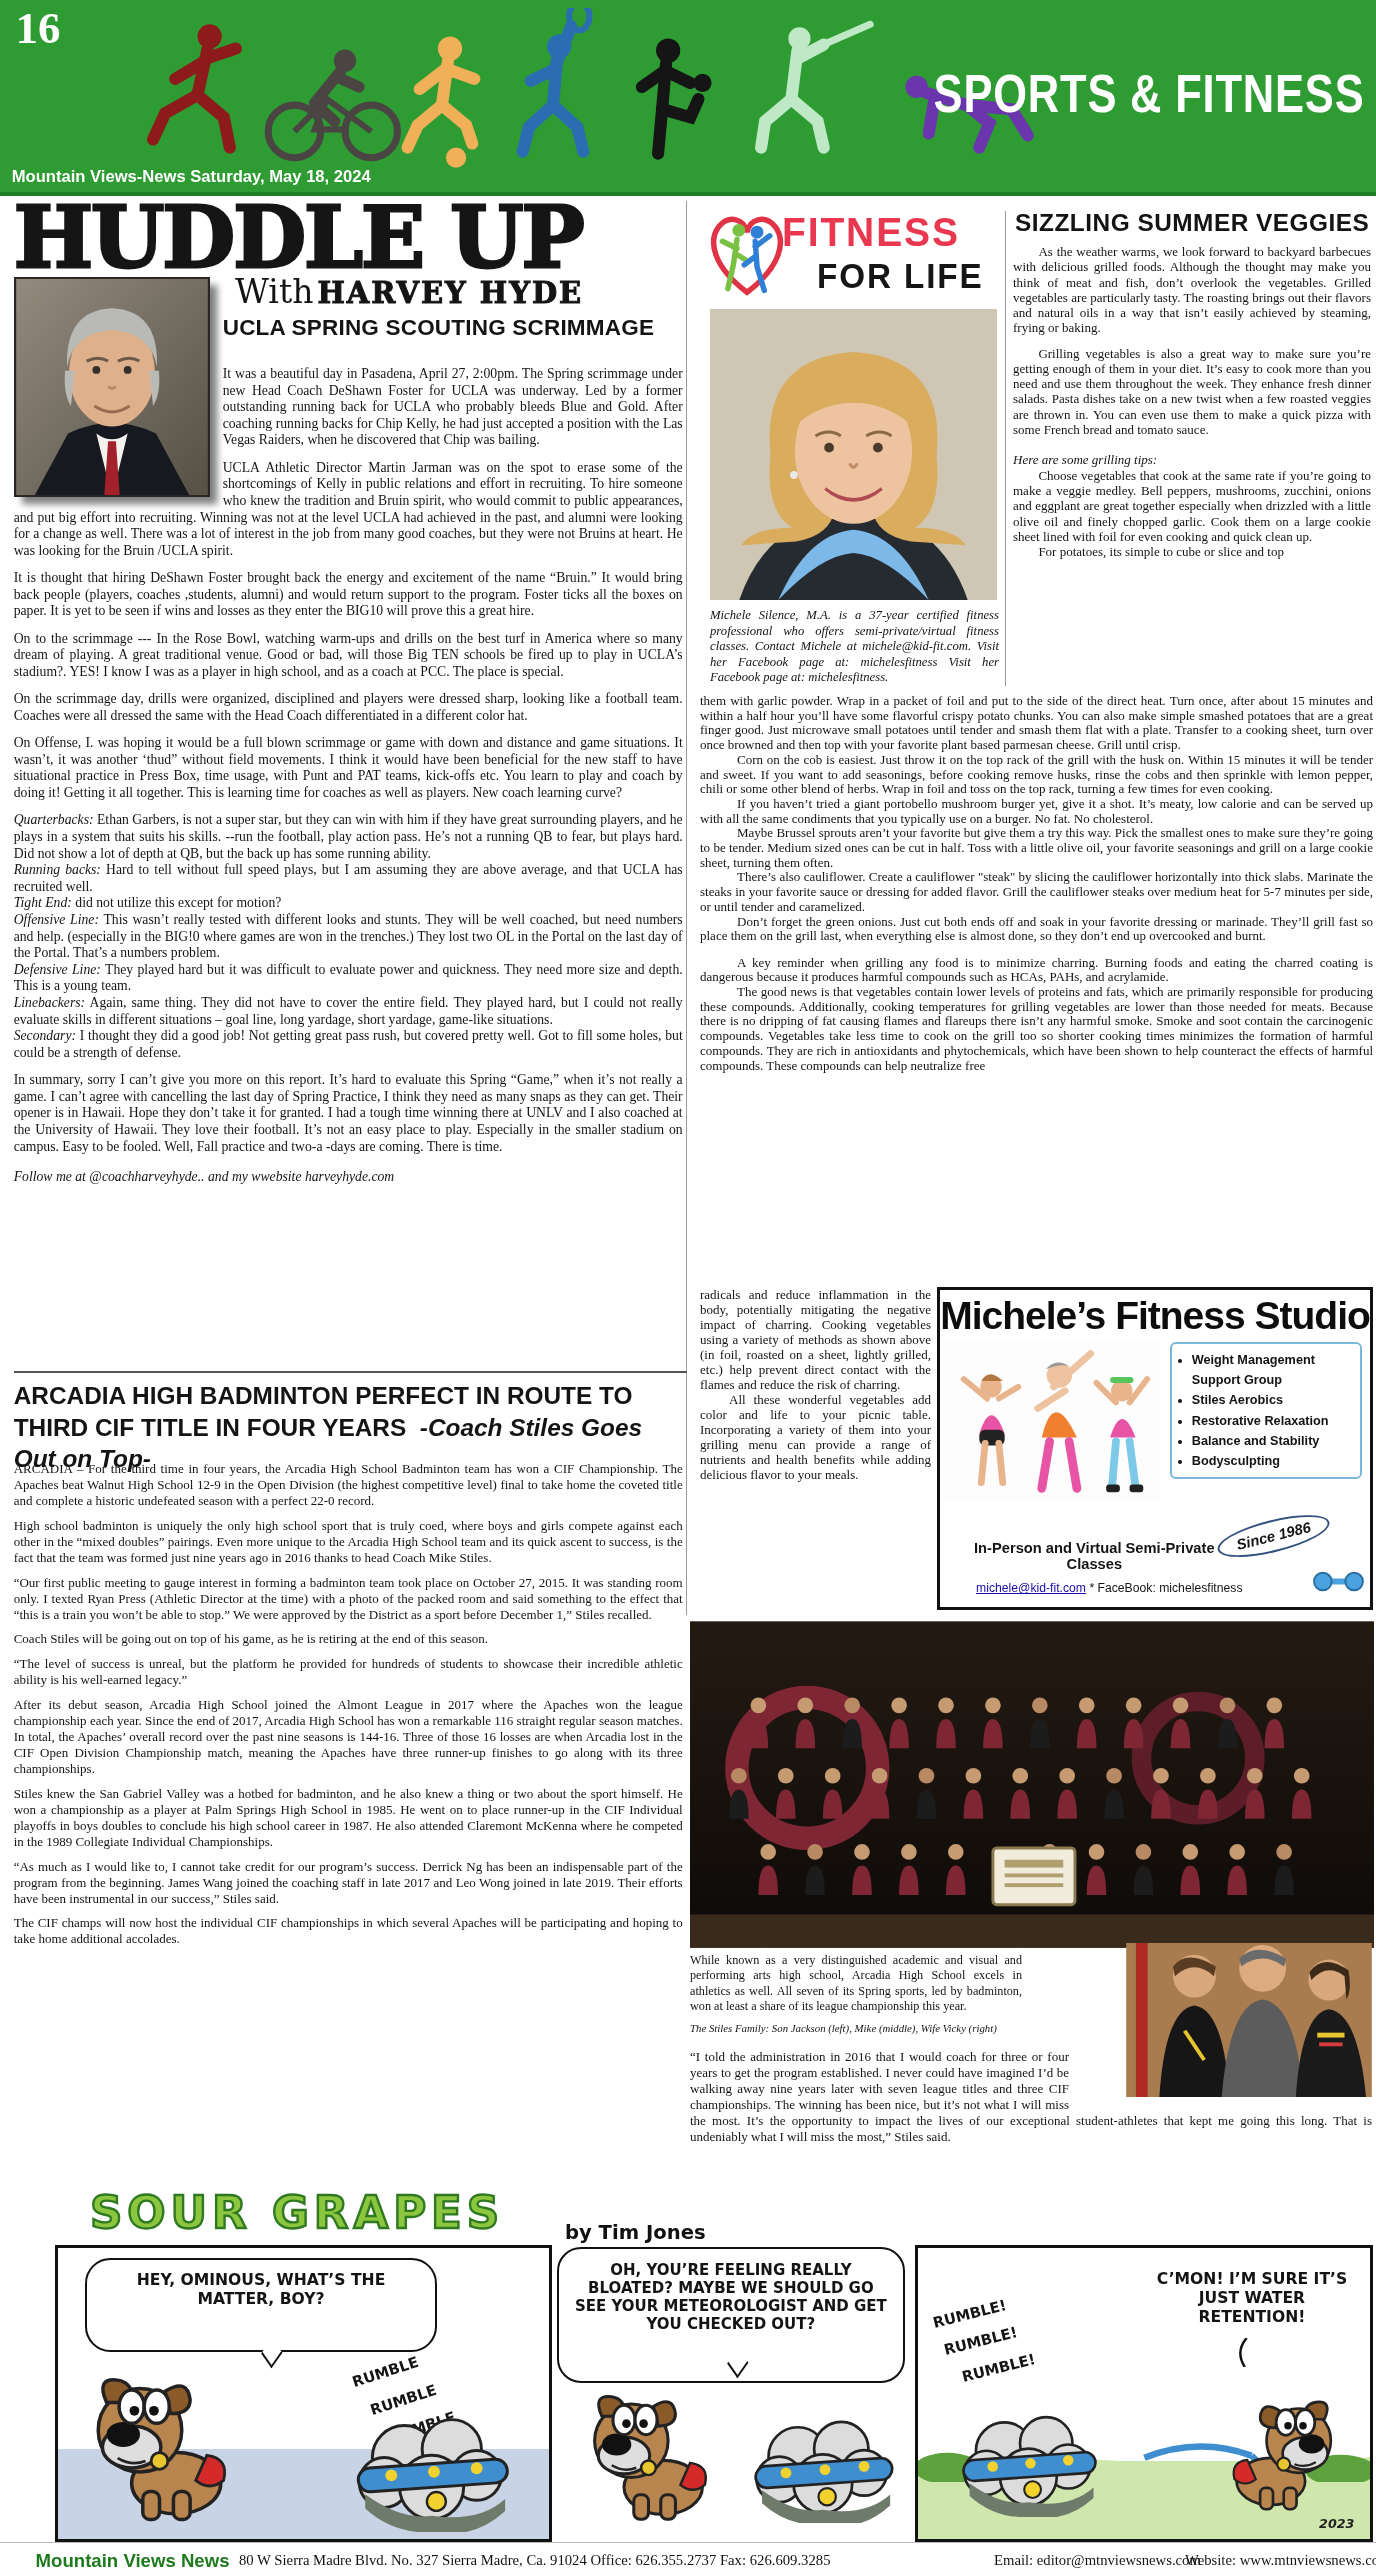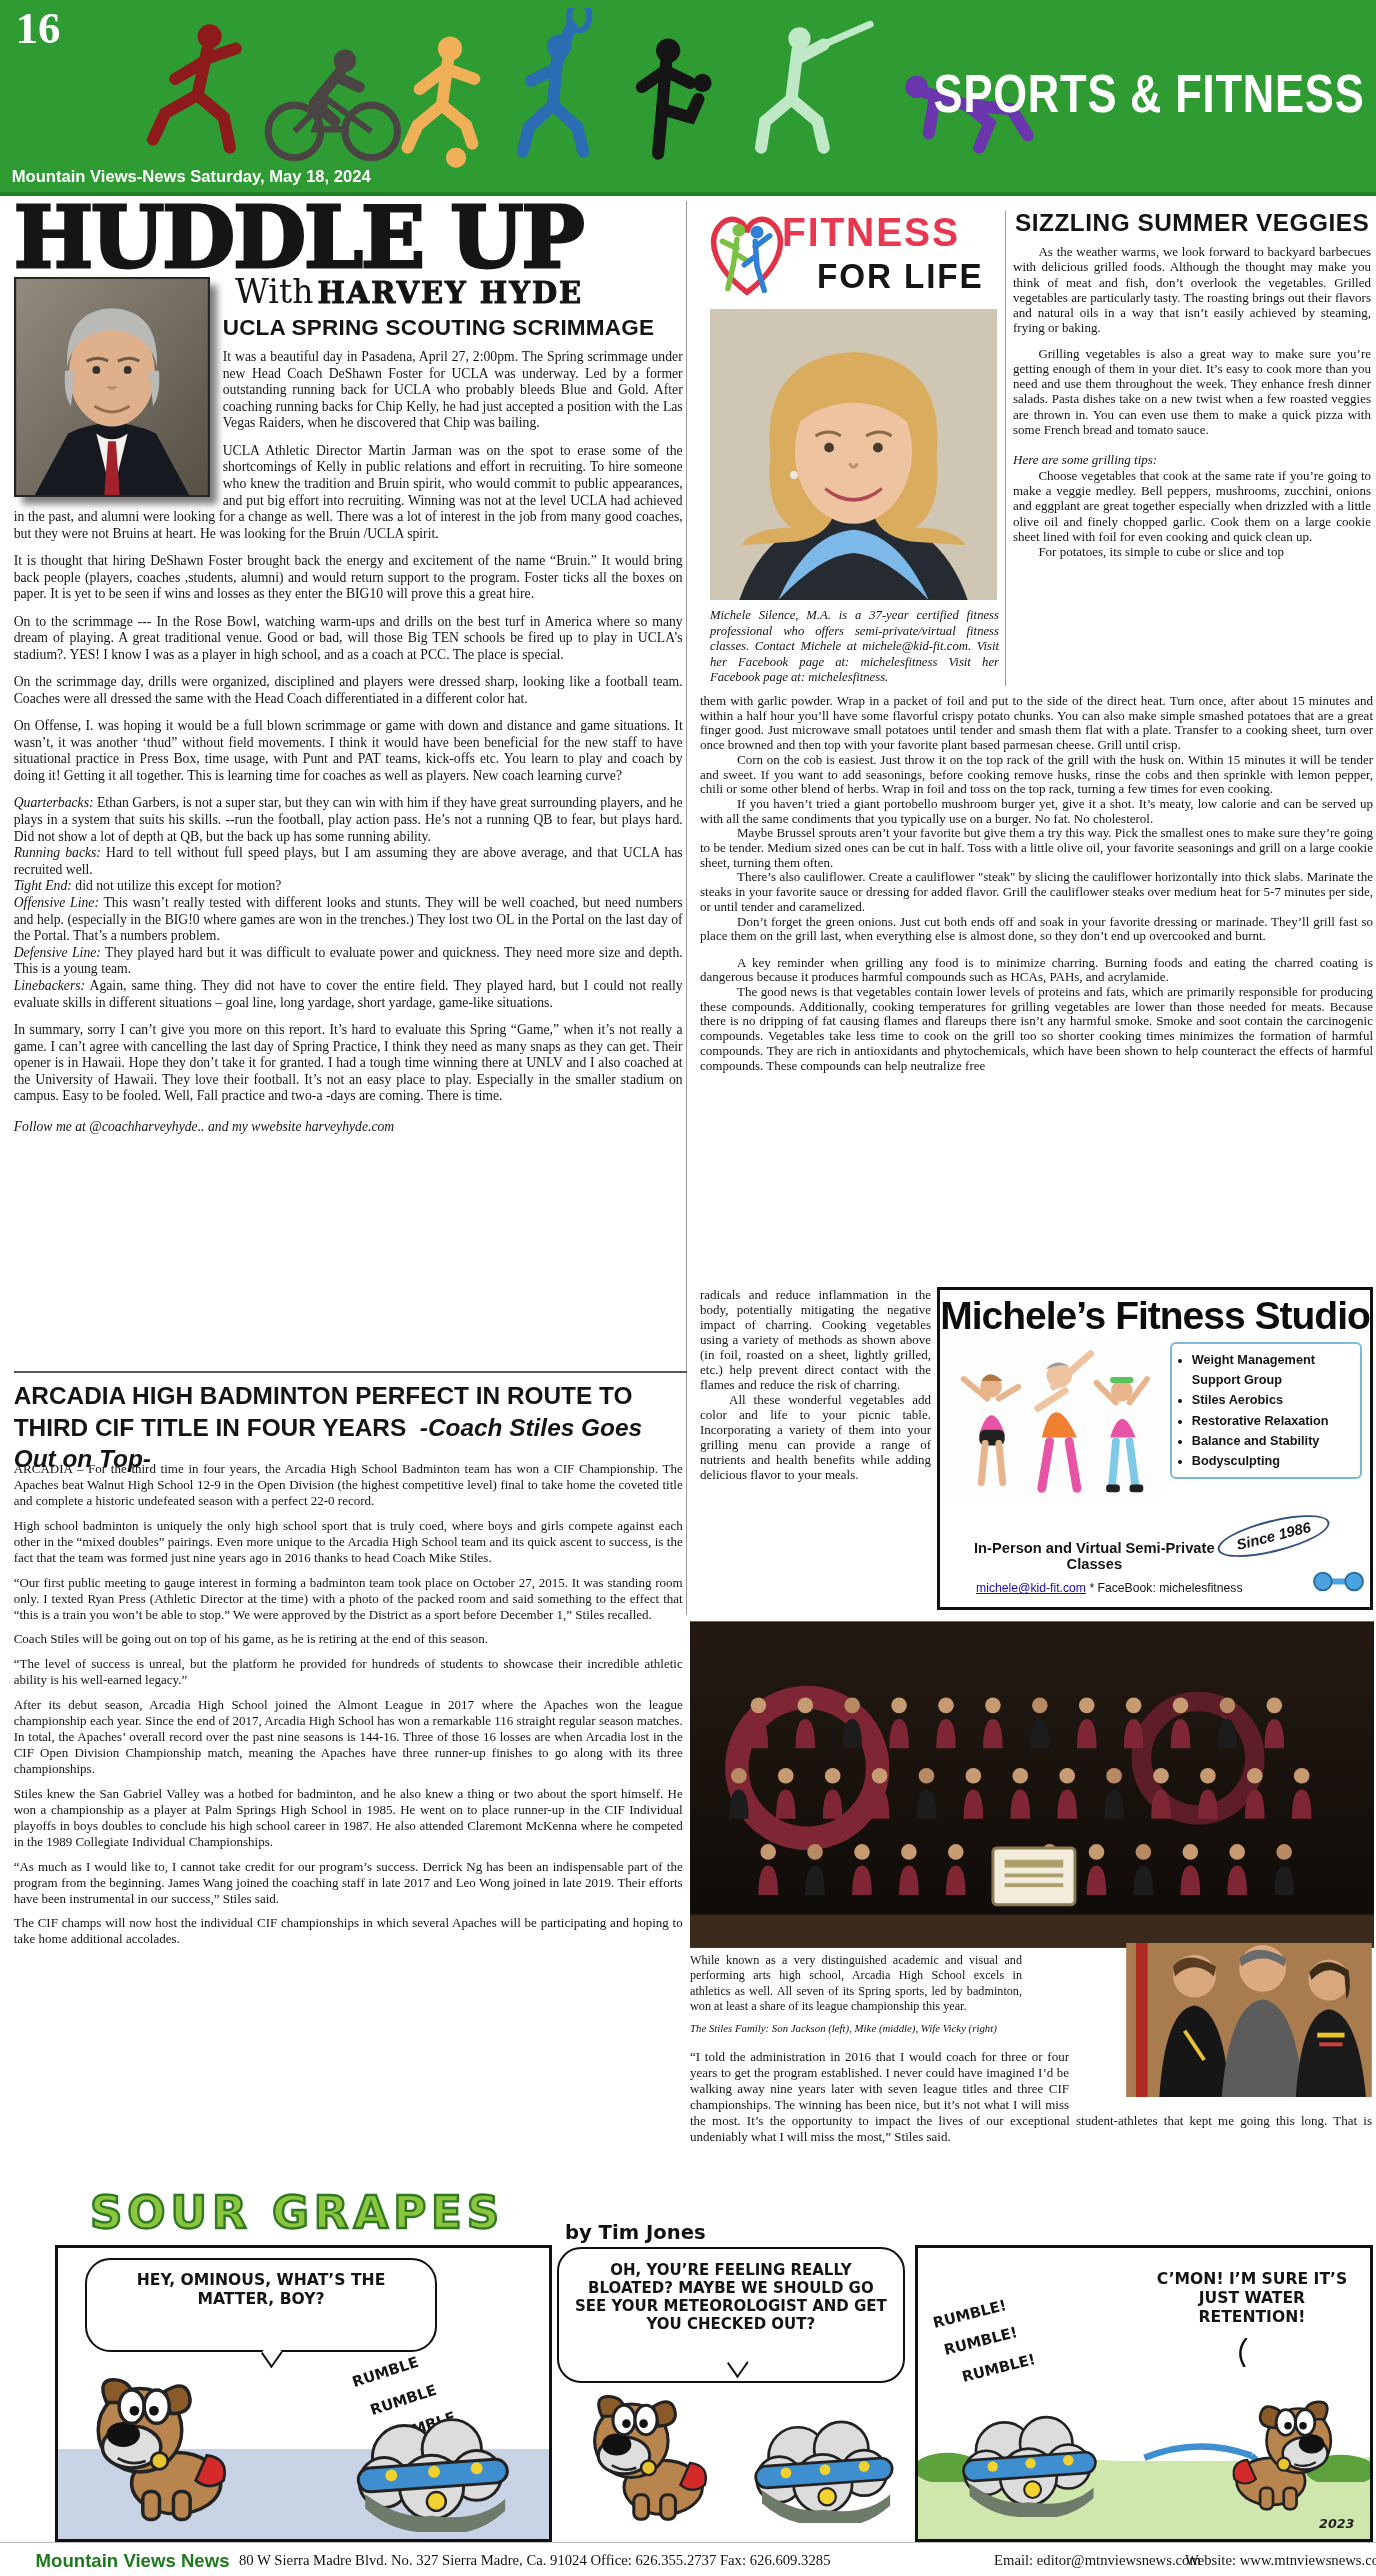--- a/index.html
+++ b/index.html
@@ -23,21 +23,21 @@
   .hline{height:2px;background:#555;}
   
   .huddle-title{left:13.7px;top:196px;font-family:"DejaVu Serif",serif;font-weight:bold;font-size:84px;
                 line-height:1;letter-spacing:-2px;-webkit-text-stroke:2.9px #151515;color:#151515;white-space:nowrap;}
   .huddle-byline{left:235px;top:272px;white-space:nowrap;}
   .huddle-byline .w{font:400 33px "DejaVu Serif",serif;}
   .huddle-byline .n{font:bold 29px "DejaVu Serif",serif;letter-spacing:2px;-webkit-text-stroke:1px #151515;}
   .harvey{left:13.7px;top:277px;width:196px;height:220px;box-shadow:7.8px 7.8px 6.8px rgba(0,0,0,.5);}
   .huddle-art{left:13.7px;top:315px;width:669px;font-size:13.7px;line-height:16.6px;}
   .photo-spacer{float:left;width:209px;height:188px;}
-  .art-headline{font:bold 22.5px "Liberation Sans",sans-serif;margin:0 0 8px;letter-spacing:0.2px;}
+  .art-headline{font:bold 22.5px "Liberation Sans",sans-serif;margin:0 0 25px;letter-spacing:0.2px;}
   .follow{font-style:italic;margin-top:13.7px;}
   
   .bad-rule{left:13.7px;top:1371px;width:673px;}
   .bad-head{left:13.7px;top:1380px;width:673px;font:bold 24.4px "Liberation Sans",sans-serif;line-height:1.3;}
   .bad-head .sub{font-style:italic;}
   .bad-body{left:13.7px;top:1461px;width:669px;font-size:13px;line-height:16px;}
   .bad-body p{margin:0 0 8.8px;text-align:justify;}
   
   .ffl-logo{left:702px;top:207px;width:299px;height:98px;}
   .ffl-text1{left:782px;top:209px;font:bold 41px "Liberation Sans",sans-serif;color:#e8374f;letter-spacing:2px;transform:scaleX(.95);transform-origin:left;}
@@ -225,20 +225,21 @@
     <p>It is thought that hiring DeShawn Foster brought back the energy and excitement of  the name “Bruin.” It would bring back people (players, coaches ,students, alumni) and would return support to the program. Foster ticks all the boxes on paper. It is yet to be seen if wins and losses as they enter the BIG10 will prove this a great hire.</p>
     <p>On to the scrimmage --- In the Rose Bowl, watching warm-ups and drills on the best turf in America where so many dream of playing. A great traditional venue. Good or bad, will those Big TEN schools  be fired up to play in UCLA’s stadium?.  YES! I know I was as a player in high school, and as a coach at PCC. The place is special.</p>
     <p>On the scrimmage day, drills were organized, disciplined and players were dressed sharp, looking like a football team. Coaches were all dressed the same with the Head Coach differentiated in a different color hat.</p>
     <p>On Offense, I. was hoping it would be  a full blown scrimmage or game with down and distance and game situations. It wasn’t, it was another ‘thud” without field movements.  I think it would have been beneficial for the new staff to have situational practice in Press Box, time usage, with Punt and PAT teams, kick-offs etc. You learn to play and coach by doing it! Getting it all together. This is learning time for coaches as well as players. New coach learning curve?</p>
     <p class="tight"><span class="poslabel">Quarterbacks:</span><span> Ethan Garbers, is not a super star, but they can win with him if they have great surrounding players, and he plays in a system that suits his skills. --run the football, play action pass. He’s not a running QB to fear, but plays hard. Did not show a lot of depth at QB, but the back up has some running ability.</span></p>
     <p class="tight"><span class="poslabel">Running backs:</span><span> Hard to tell without full speed plays, but I am assuming they are above average, and that UCLA has recruited well.</span></p>
     <p class="tight"><span class="poslabel">Tight End:</span><span> did not utilize this except for motion?</span></p>
     <p class="tight"><span class="poslabel">Offensive Line:</span><span> This wasn’t really tested with different looks and stunts. They will be well coached, but need numbers and help. (especially in the BIG!0 where games are won in the trenches.) They lost two OL in the Portal on the last day of the Portal. That’s a numbers problem.</span></p>
     <p class="tight"><span class="poslabel">Defensive Line:</span><span> They played hard but it was difficult to evaluate power and quickness. They need more size and depth. This is a young team.</span></p>
     <p class="tight"><span class="poslabel">Linebackers:</span><span> Again, same thing. They did not have to cover the entire field. They played hard, but I could not really evaluate skills in different situations – goal line, long yardage, short yardage, game-like situations.</span></p>
+    <p class="tight"><span class="poslabel">Secondary:</span><span> I thought they did a good job! Not getting great pass rush, but covered pretty well. Got to fill some holes, but could be a strength of defense.</span></p>
     <p style="margin-top:10.8px">In summary,  sorry I can’t give you more on this report. It’s hard to evaluate this Spring “Game,” when it’s not really a game. I can’t agree with cancelling the last day of Spring Practice, I think they need as many snaps as they can get. Their opener is in Hawaii. Hope they don’t take it for granted. I had a tough time winning there at UNLV and I also coached at the University of Hawaii. They love their football. It’s not an easy place to play. Especially in the smaller stadium on campus. Easy to be fooled. Well, Fall practice and two-a -days are coming. There is time.</p>
     <div class="follow">Follow me at @coachharveyhyde.. and my wwebsite  harveyhyde.com</div>
   </div>
 
   <div class="abs vline" style="left:686px;top:201px;height:1414px;"></div>
   <div class="abs vline" style="left:1005px;top:211px;height:475px;"></div>
   <div class="abs hline bad-rule"></div>
 
   <div class="abs bad-head">
     <span>ARCADIA HIGH BADMINTON PERFECT IN ROUTE TO THIRD CIF TITLE IN FOUR YEARS</span>&nbsp;

